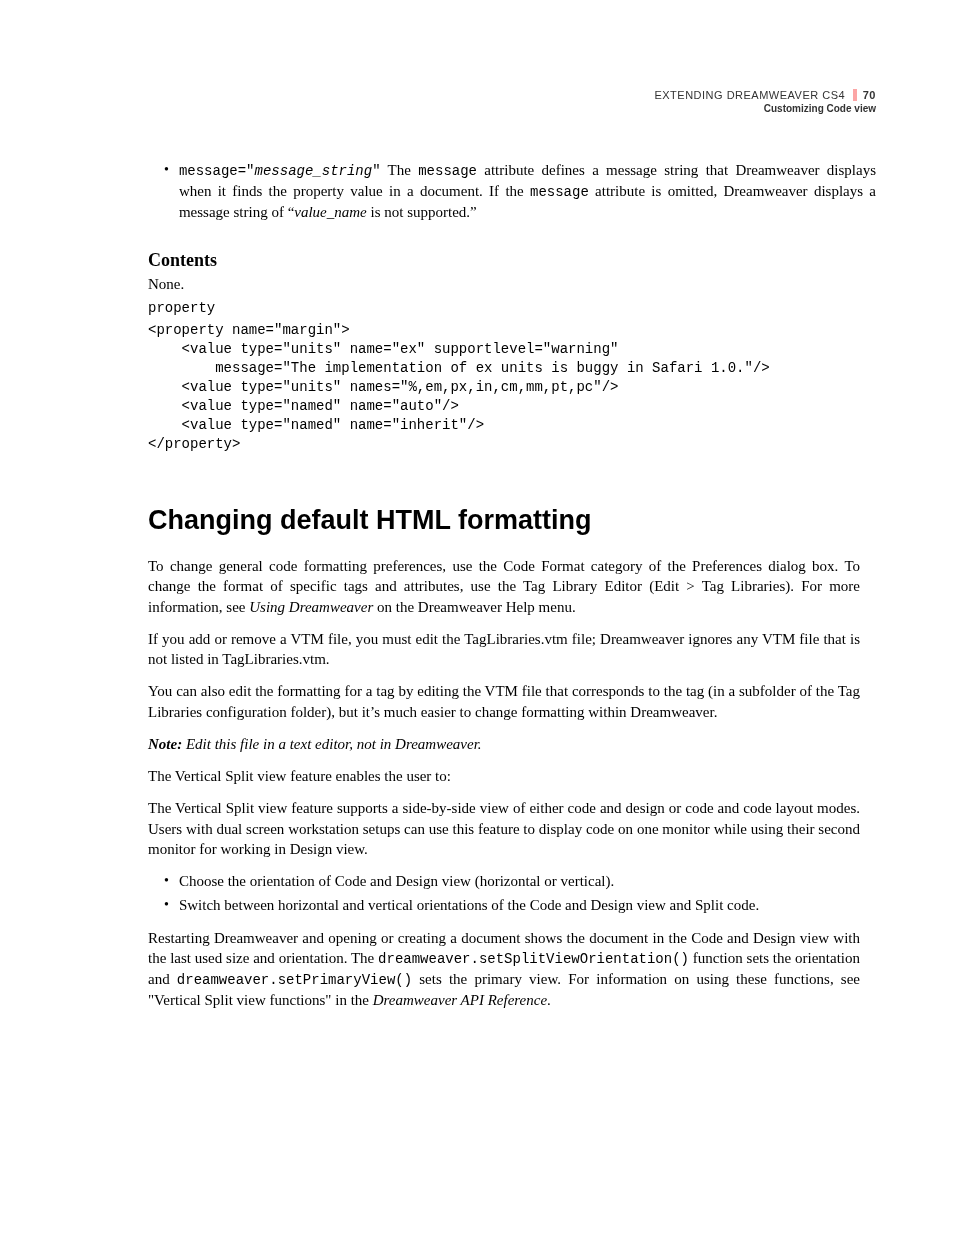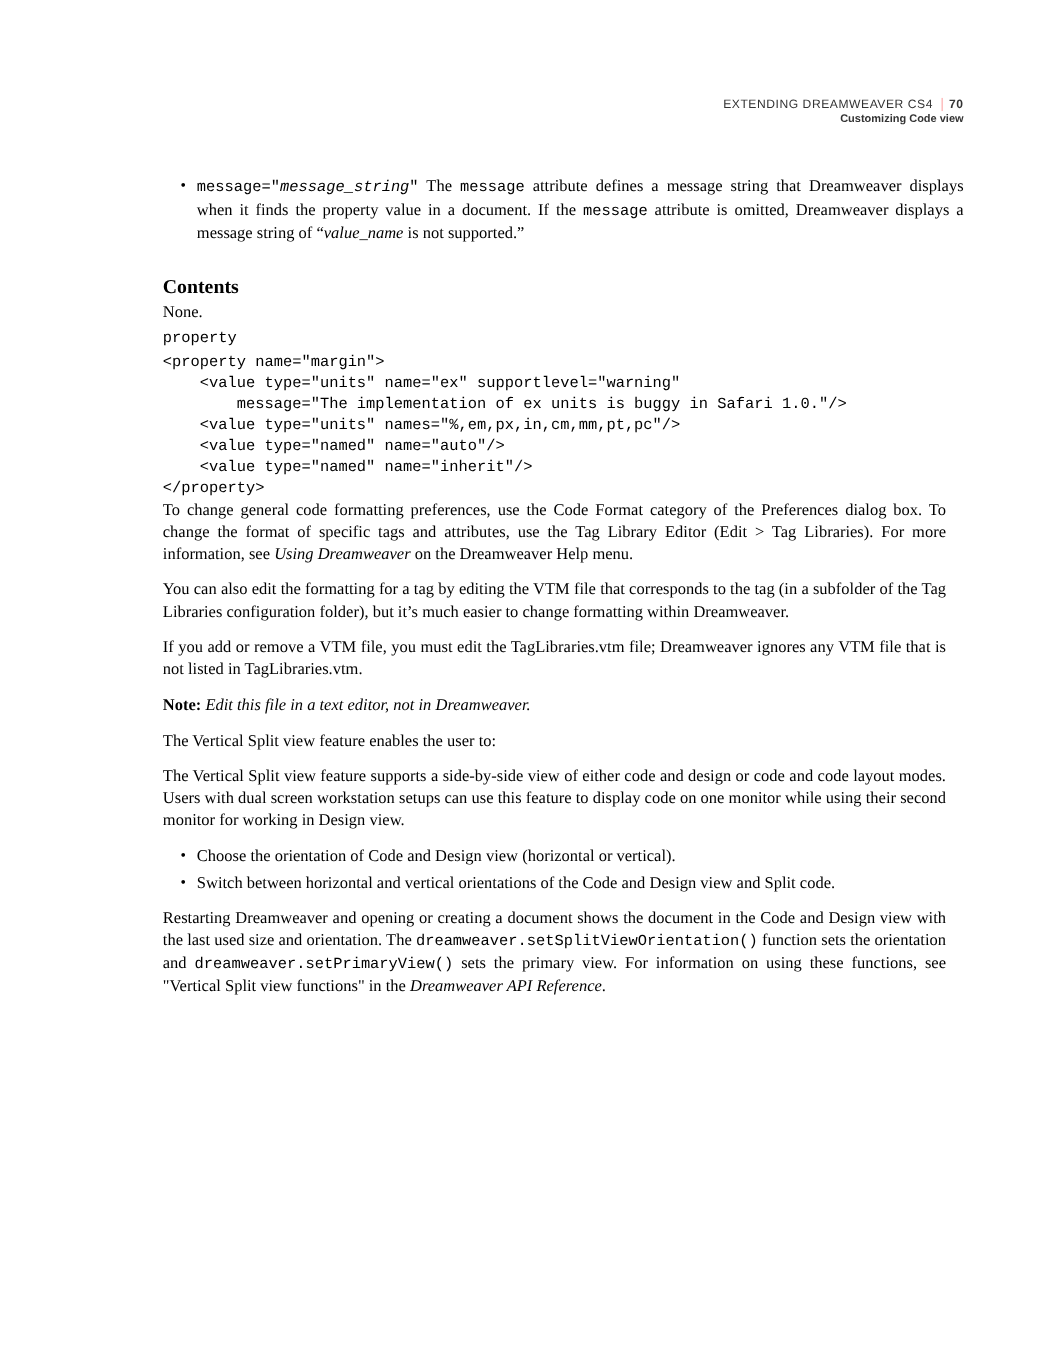--- a/index.html
+++ b/index.html
@@ -24,21 +24,21 @@
     font-family: "Myriad Pro", "Segoe UI", Arial, sans-serif;
     font-size: 11px;
     line-height: 1.3;
     color: #333;
   }
   .header .title-line {
     letter-spacing: 0.5px;
   }
   .header .pagenum {
     font-weight: 700;
-    border-left: 1px solid #fca5a5;
+    border-left: 4px solid #fca5a5;
     padding-left: 6px;
     margin-left: 4px;
   }
   .header .subtitle {
     font-weight: 700;
     font-size: 10px;
   }
   .content {
     padding-top: 72px;
     font-size: 15px;
@@ -81,21 +81,21 @@
     font-family: "Myriad Pro", "Segoe UI", Arial, sans-serif;
     font-weight: 700;
     font-size: 27px;
     margin: 48px 0 18px 0;
   }
   p.body {
     margin: 0 16px 12px 0;
     text-align: justify;
   }
   p.body.nojust { text-align: left; }
-  .note-label { font-weight: 700; }
+  .note-label { font-weight: 700; font-style: italic; }
   .note-text { font-style: italic; }
 </style>
 </head>
 <body>
 
 <div class="page">
 
   <div class="header">
     <div class="title-line">
       <span>EXTENDING DREAMWEAVER CS4</span>
@@ -119,28 +119,29 @@
     <div class="plain code">property</div>
 
     <pre class="codeblock">&lt;property name="margin"&gt;
     &lt;value type="units" name="ex" supportlevel="warning"
         message="The implementation of ex units is buggy in Safari 1.0."/&gt;
     &lt;value type="units" names="%,em,px,in,cm,mm,pt,pc"/&gt;
     &lt;value type="named" name="auto"/&gt;
     &lt;value type="named" name="inherit"/&gt;
 &lt;/property&gt;</pre>
 
+    <h2 class="section">Changing default HTML formatting</h2>
 
     <p class="body">
       <span>To change general code formatting preferences, use the Code Format category of the Preferences dialog box. To change the format of specific tags and attributes, use the Tag Library Editor (Edit &gt; Tag Libraries). For more information, see </span><span class="italic">Using Dreamweaver</span><span> on the Dreamweaver Help menu.</span>
     </p>
 
+    <p class="body">If you add or remove a VTM file, you must edit the TagLibraries.vtm file; Dreamweaver ignores any VTM file that is not listed in TagLibraries.vtm.</p>
+
     <p class="body">You can also edit the formatting for a tag by editing the VTM file that corresponds to the tag (in a subfolder of the Tag Libraries configuration folder), but it’s much easier to change formatting within Dreamweaver.</p>
-
-    <p class="body">If you add or remove a VTM file, you must edit the TagLibraries.vtm file; Dreamweaver ignores any VTM file that is not listed in TagLibraries.vtm.</p>
 
     <p class="body nojust">
       <span class="note-label">Note:</span><span class="note-text"> Edit this file in a text editor, not in Dreamweaver.</span>
     </p>
 
 
     <p class="body nojust">The Vertical Split view feature enables the user to:</p>
 
     <p class="body">The Vertical Split view feature supports a side-by-side view of either code and design or code and code layout modes. Users with dual screen workstation setups can use this feature to display code on one monitor while using their second monitor for working in Design view.</p>
 

